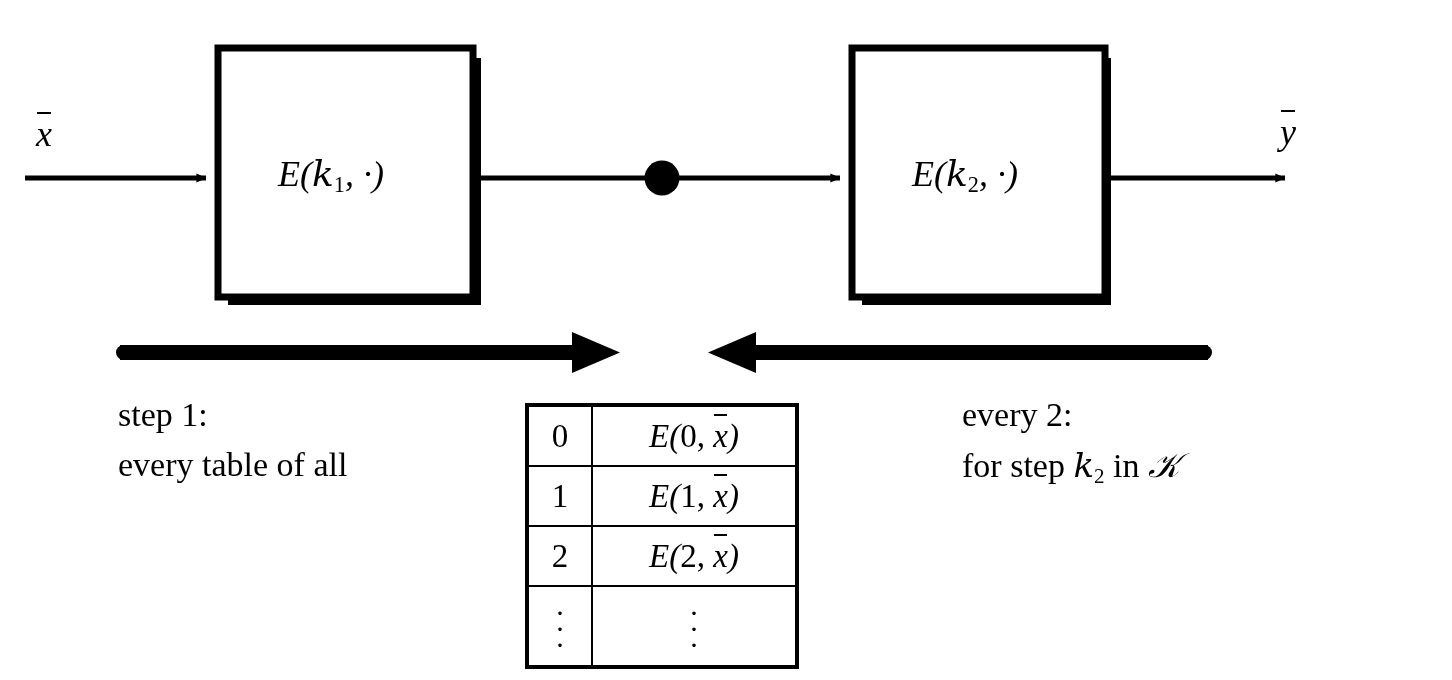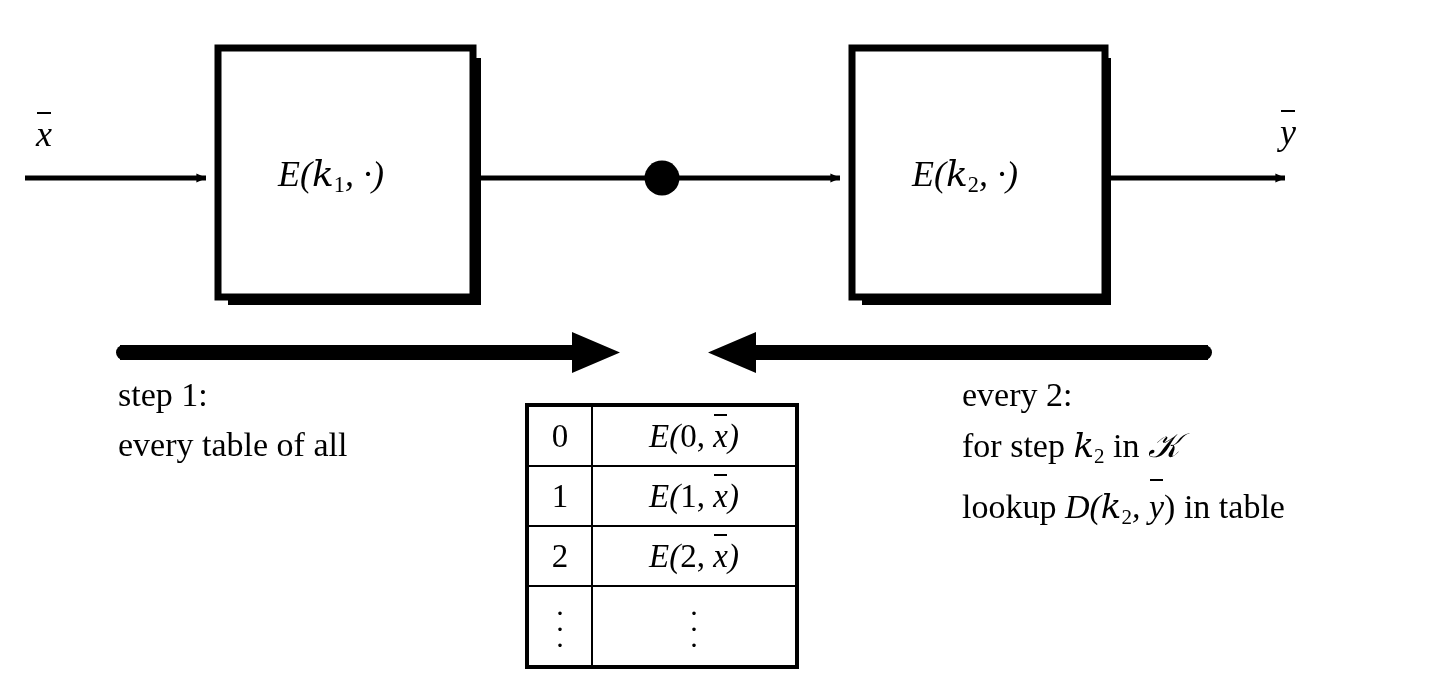--- a/index.html
+++ b/index.html
@@ -32,20 +32,21 @@
     white-space: nowrap;
     line-height: 1;
   }
   .textblock {
     position: absolute;
     font-family: "Liberation Serif", "DejaVu Serif", serif;
     font-size: 34px;
     line-height: 50px;
     color: #000;
     white-space: nowrap;
+    margin-top: 20px;
   }
   .textblock .mi { font-style: italic; }
   .kap {
     font-style: italic;
     font-family: "DejaVu Serif", "Liberation Serif", serif;
   }
   sub {
     font-size: 0.62em;
     font-style: normal;
     vertical-align: -0.28em;
@@ -159,23 +160,20 @@
   <div class="textblock" style="left:118px; top:370px;">
     <div>step 1:</div>
     <div>every table of all</div>
   </div>
 
   <div class="textblock" style="left:962px; top:370px;">
     <div>every 2:</div>
     <div>
       <span>for step </span><span class="kap">k</span><sub>2</sub><span> in </span><span class="calK">𝒦</span>
     </div>
-    <div>
-      <span>lookup </span><span class="mi">D(</span><span class="kap">k</span><sub>2</sub><span class="mi">, </span><span class="ovl mi"><span class="bar"></span><span>y</span></span><span>) in table</span>
-    </div>
   </div>
 
   <table id="lut" style="left:525px; top:403px;">
     <tbody>
         <tr>
           <td class="k">0</td>
           <td class="v"><span style="font-style:italic">E(</span><span>0</span><span>, </span><span class="ovl" style="font-style:italic"><span class="bar"></span>x</span><span style="font-style:italic">)</span></td>
         </tr>
         <tr>
           <td class="k">1</td>

